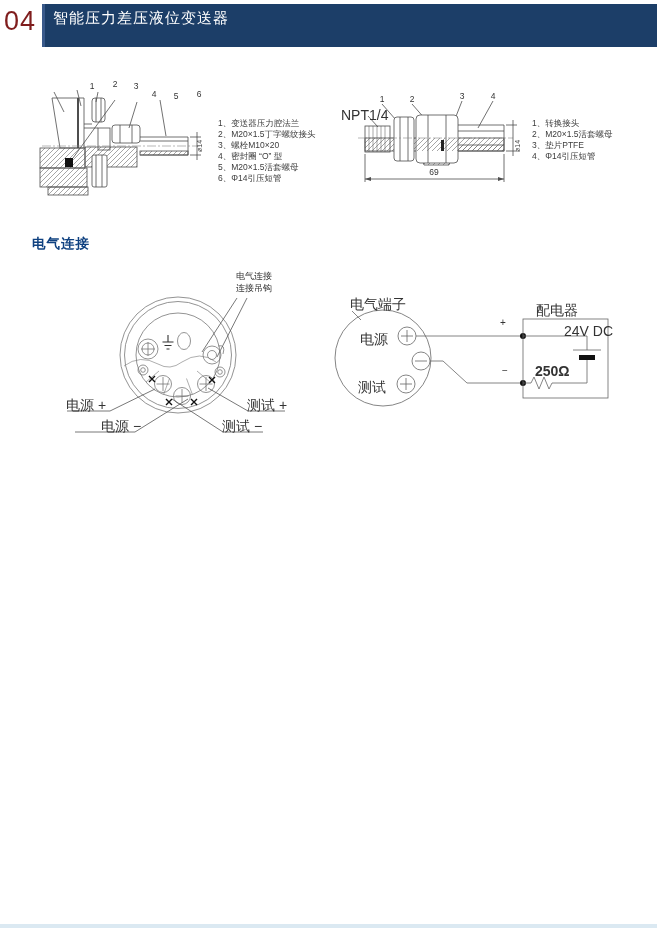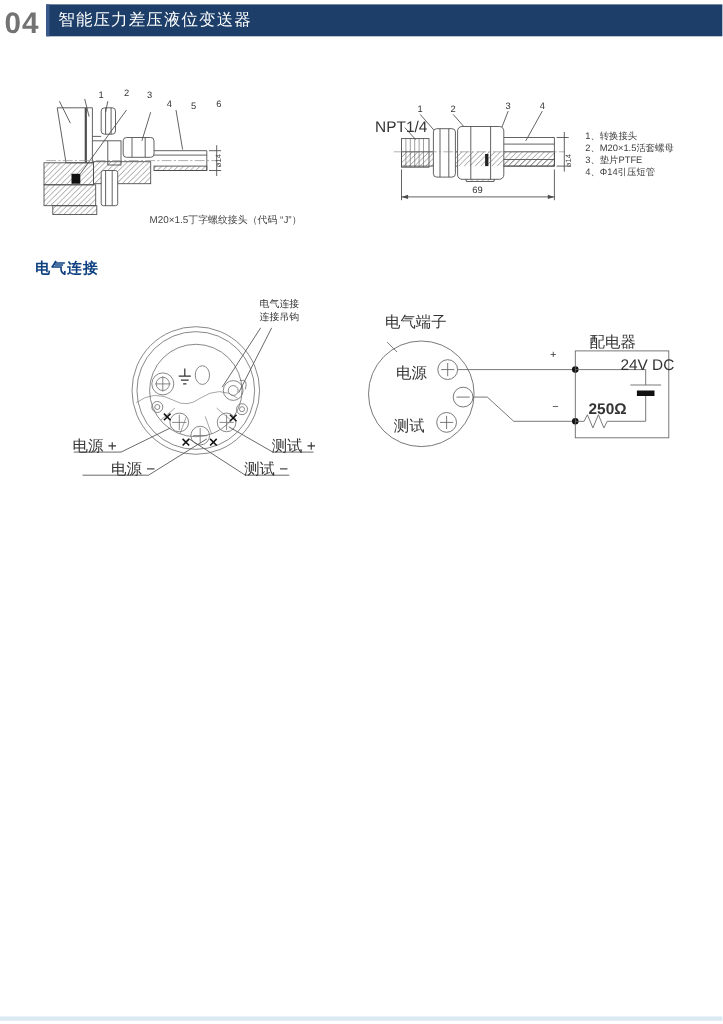--- a/index.html
+++ b/index.html
@@ -1,21 +1,21 @@
 <!DOCTYPE html>
 <html><head>
 <meta charset="utf-8">
 <style>
   html,body{margin:0;padding:0;background:#fff;}
   .page{position:relative;width:657px;height:931px;background:#fff;overflow:hidden;
         font-family:"Liberation Sans","DejaVu Sans",sans-serif;color:#333;}
   .abs{position:absolute;}
   
-  .page-num{position:absolute;left:4px;top:6px;font-size:27px;font-weight:bold;color:#737373;letter-spacing:1px;}
-  .title-bar{position:absolute;left:42px;top:4px;width:615px;height:29px;background:#1c3e68;border-left:3px solid #39598a;box-sizing:border-box;}
+  .page-num{position:absolute;left:4px;top:6px;font-size:27px;font-weight:normal;color:#7f1d1d;letter-spacing:1px;}
+  .title-bar{position:absolute;left:42px;top:4px;width:615px;height:43px;background:#1c3e68;border-left:3px solid #39598a;box-sizing:border-box;}
   .title-bar .t{position:absolute;left:8px;top:5px;color:#ffffff;font-size:15px;font-family:"DejaVu Serif","Liberation Serif",serif;letter-spacing:1px;}
   
   .callout{position:absolute;font-size:8.5px;color:#333;transform:translate(-50%,-50%);}
   .legend{position:absolute;font-size:8.5px;line-height:11px;color:#3c3c3c;white-space:nowrap;}
   .caption{position:absolute;font-size:9px;color:#444;text-align:center;white-space:nowrap;}
   .dimtext{position:absolute;font-size:7px;color:#444;transform:rotate(-90deg);transform-origin:left top;}
   .lbl{position:absolute;font-size:14px;color:#333;white-space:nowrap;}
   .lbl2{position:absolute;font-size:9px;line-height:11.5px;color:#333;white-space:nowrap;}
   .sec-head{position:absolute;left:32px;top:235px;font-size:13.5px;font-weight:bold;color:#0f4180;letter-spacing:1px;}
   .footer-bar{position:absolute;left:0;top:924px;width:657px;height:4px;background:#dbe9f2;}
@@ -71,21 +71,28 @@
       <path d="M150,59 H161 M150,77 H161 M157,54 V82"></path>
     </g>
   </svg>
   <div class="callout" style="left:92px;top:86px">1</div>
   <div class="callout" style="left:115px;top:84px">2</div>
   <div class="callout" style="left:136px;top:86px">3</div>
   <div class="callout" style="left:154px;top:94px">4</div>
   <div class="callout" style="left:176px;top:96px">5</div>
   <div class="callout" style="left:199px;top:94px">6</div>
   <div class="dimtext" style="left:196px;top:152px">ø14</div>
-  <div class="caption" style="left:100px;top:194px;width:210px">M20×1.5丁字螺纹接头（代码 “J”）</div>
+  <div class="legend" style="left:218px;top:118px">
+    <div>1、变送器压力腔法兰</div>
+    <div>2、M20×1.5丁字螺纹接头</div>
+    <div>3、螺栓M10×20</div>
+    <div>4、密封圈 “O” 型</div>
+    <div>5、M20×1.5活套螺母</div>
+    <div>6、Φ14引压短管</div>
+  </div>
 
   <svg class="abs" style="left:338px;top:90px;" width="200" height="105" viewBox="0 0 200 105">
     <defs>
       <pattern id="h2" patternUnits="userSpaceOnUse" width="5" height="5">
         <path d="M0,5 L5,0" stroke="#6a6a6a" stroke-width="0.6"></path>
       </pattern>
     </defs>
     <g stroke="#4d4d4d" stroke-width="0.8" fill="none">
 
       <path d="M44,14 L58,30 M74,14 L88,30 M124,11 L106,57 M155,11 L140,38"></path>
@@ -225,21 +232,21 @@
       <circle cx="193" cy="88" r="3" fill="#111" stroke="none"></circle>
 
       <rect x="193" y="24" width="85" height="79"></rect>
 
       <path d="M193,41 H257 M257,41 V55 M243,55 H271 M257,65 V88"></path>
       <rect x="249" y="60" width="16" height="5" fill="#111" stroke="none"></rect>
 
       <path d="M193,88 H201 L204,82 L209,94 L214,82 L219,94 L222,88 H257"></path>
     </g>
   </svg>
-  <div class="lbl" style="left:350px;top:284px">电气端子</div>
+  <div class="lbl" style="left:350px;top:296px">电气端子</div>
   <div class="lbl" style="left:360px;top:331px">电源</div>
   <div class="lbl" style="left:358px;top:379px">测试</div>
   <div class="lbl sign" style="left:500px;top:317px">+</div>
   <div class="lbl sign" style="left:502px;top:365px">−</div>
   <div class="lbl" style="left:536px;top:302px">配电器</div>
   <div class="lbl" style="left:564px;top:323px;font-weight:normal">24V DC</div>
   <div class="lbl" style="left:535px;top:363px;font-weight:bold">250Ω</div>
 
   <div class="footer-bar"></div>
 </div>

